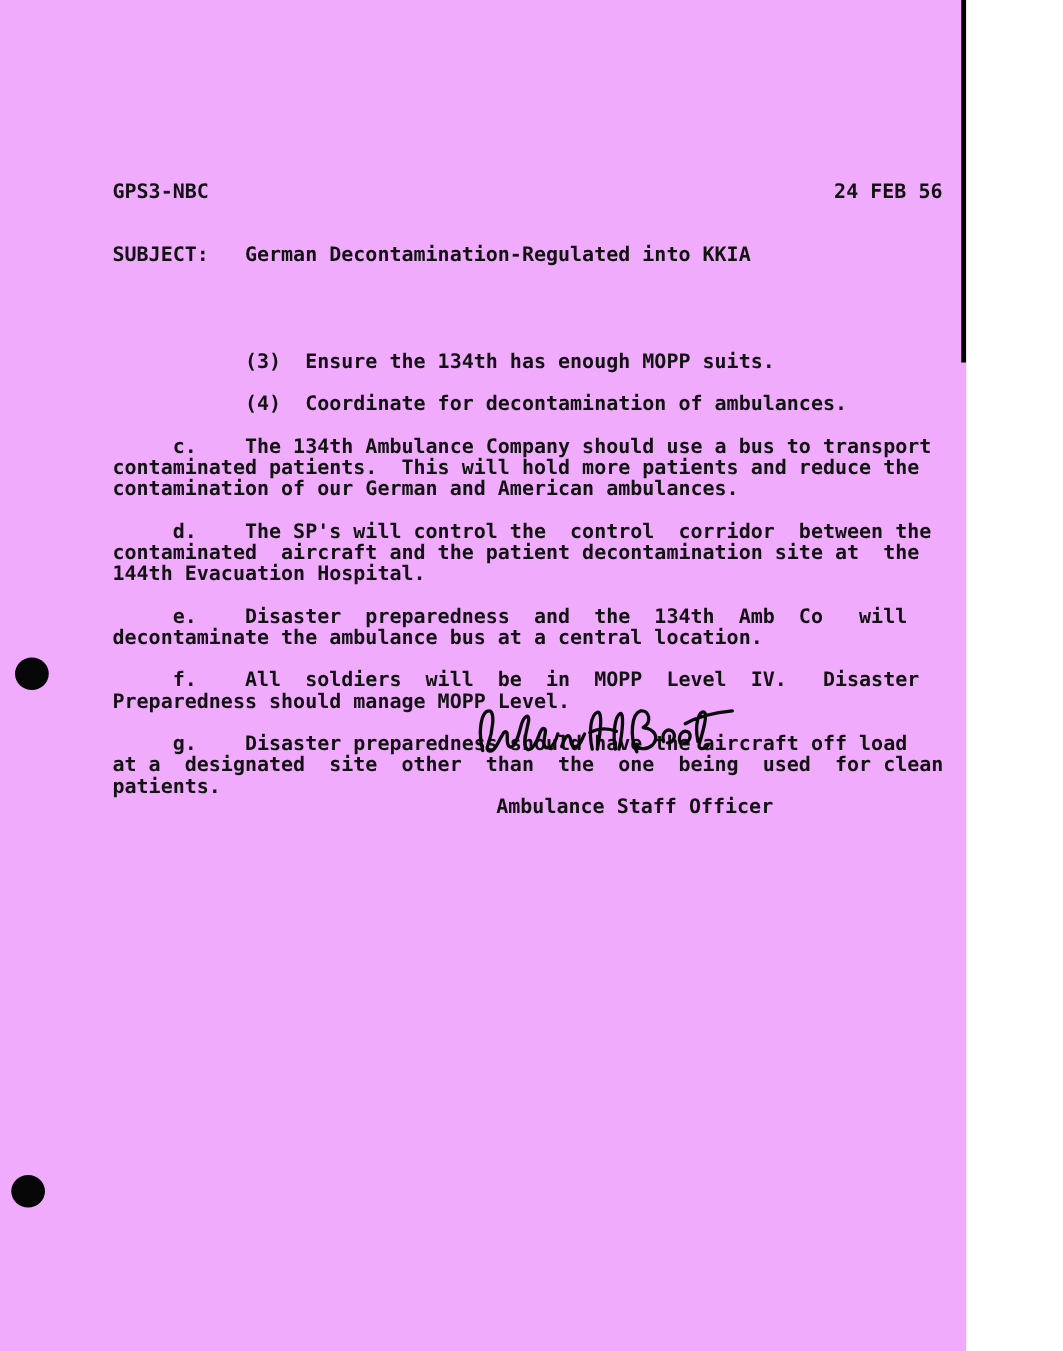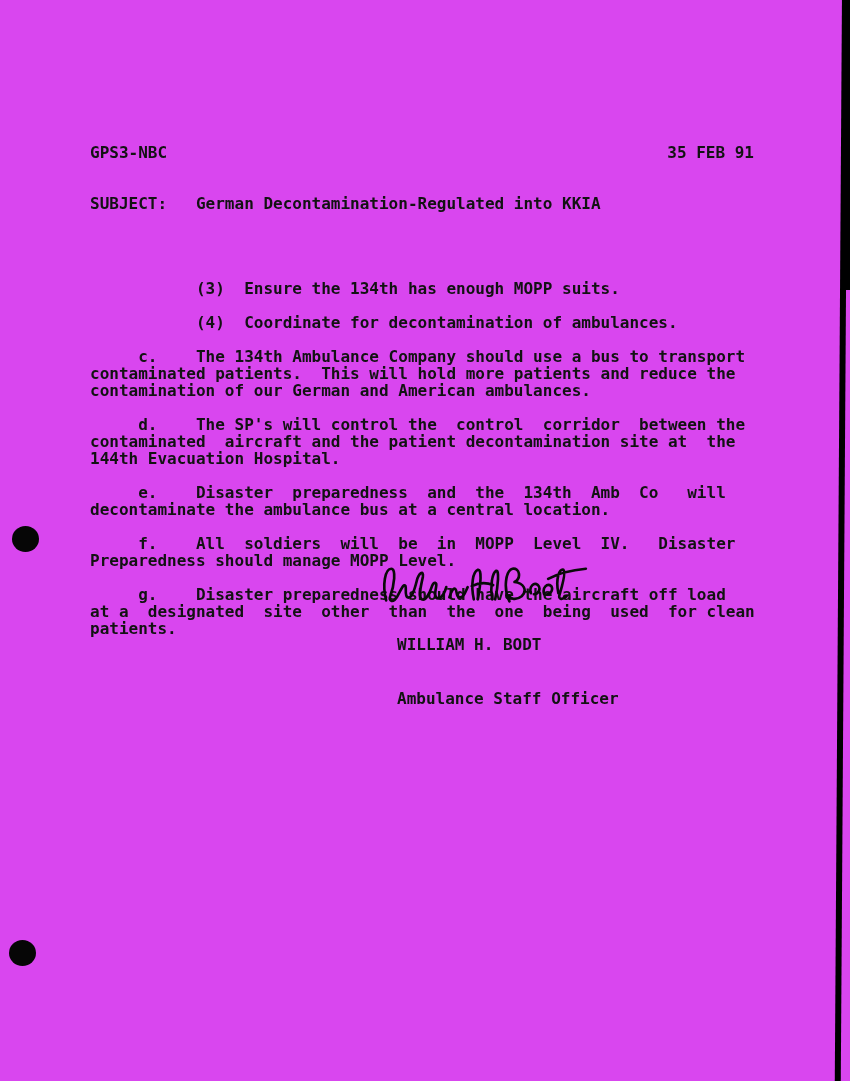--- a/index.html
+++ b/index.html
@@ -1,20 +1,20 @@
 <!DOCTYPE html>
 <html><head>
 <meta charset="utf-8">
 <style>
   html, body { margin: 0; padding: 0; background: #ffffff; }
   .page {
     position: relative;
-    width: 850px;
+    width: 773px;
     height: 1081px;
-    background: #d946ef;
+    background: #f0abfc;
     overflow: hidden;
     font-family: "DejaVu Sans Mono", "Liberation Mono", monospace;
     font-weight: bold;
     color: #121212;
   }
   .text-block {
     position: absolute;
     left: 90px;
     top: 110px;
     width: 700px;
@@ -86,30 +86,29 @@
 
   <div class="scan-line"></div>
   <div class="scan-sliver"></div>
 
   <div class="hole hole-top"></div>
   <div class="hole hole-bottom"></div>
 
   <div class="text-block">
     <div class="line header-row">
       <span>GPS3-NBC</span>
-      <span>35 FEB 91</span>
+      <span>24 FEB 56</span>
     </div>
     <div class="line">SUBJECT:   German Decontamination-Regulated into KKIA</div>
     <div><div class="line"></div><div class="line"></div><div class="line">           (3)  Ensure the 134th has enough MOPP suits.</div><div class="line"></div><div class="line">           (4)  Coordinate for decontamination of ambulances.</div><div class="line"></div><div class="line">     c.    The 134th Ambulance Company should use a bus to transport</div><div class="line">contaminated patients.  This will hold more patients and reduce the</div><div class="line">contamination of our German and American ambulances.</div><div class="line"></div><div class="line">     d.    The SP's will control the  control  corridor  between the</div><div class="line">contaminated  aircraft and the patient decontamination site at  the</div><div class="line">144th Evacuation Hospital.</div><div class="line"></div><div class="line">     e.    Disaster  preparedness  and  the  134th  Amb  Co   will</div><div class="line">decontaminate the ambulance bus at a central location.</div><div class="line"></div><div class="line">     f.    All  soldiers  will  be  in  MOPP  Level  IV.   Disaster</div><div class="line">Preparedness should manage MOPP Level.</div><div class="line"></div><div class="line">     g.    Disaster preparedness should have the aircraft off load</div><div class="line">at a  designated  site  other  than  the  one  being  used  for clean</div><div class="line">patients.</div></div>
   </div>
 
   <svg class="signature-script" viewBox="0 0 210 44" xmlns="http://www.w3.org/2000/svg" aria-hidden="true">
     <path d="M8,41 C4,26 7,10 13,10 C18,10 16,26 12,37 C10,42 15,44 19,37 C23,30 25,24 27,27 C28,30 26,36 29,38 C33,40 36,30 38,22 C40,14 45,11 44,18 C42,28 39,37 43,40 C47,42 51,33 53,27 C55,22 58,23 57,28 C56,33 55,39 59,39 C63,39 66,32 67,28"></path>
     <path d="M70,38 C72,32 74,28 76,30 C78,32 76,37 80,38 C84,39 86,32 88,28 M94,40 C91,26 93,13 98,11 C102,10 101,24 98,40 M92,27 C100,23 108,24 113,26 M112,40 C110,27 112,14 116,12 C119,11 118,26 115,40"></path>
     <path d="M129,42 C123,30 125,12 132,10 C139,9 141,19 134,23 C143,24 147,31 141,37 C136,41 129,40 129,36 M150,34 C148,27 153,23 157,26 C160,29 158,35 153,35 M163,35 C161,28 166,24 170,27 C172,30 170,35 166,35 M177,34 C174,20 178,9 182,11 C185,13 180,29 178,36 C177,40 181,41 185,37 M167,20 C178,14 193,11 204,10"></path>
   </svg>
 
   <div class="signature-block">
-    <div class="line">WILLIAM H. BODT</div>
     <div class="line">Ambulance Staff Officer</div>
   </div>
 
 </div>
 
 </body></html>

